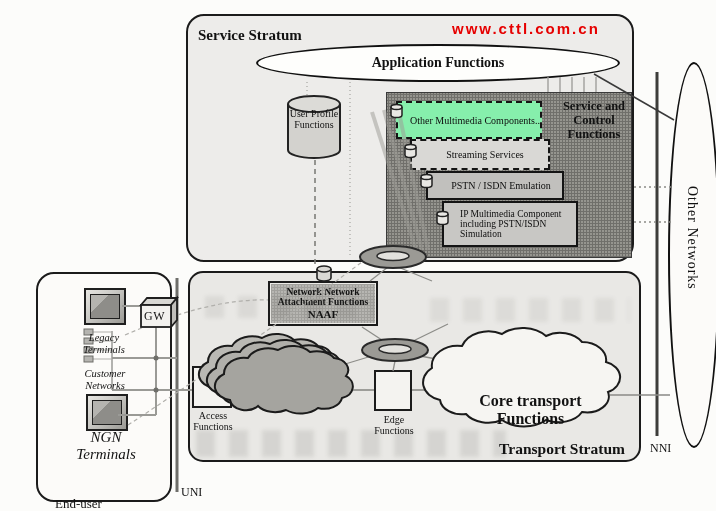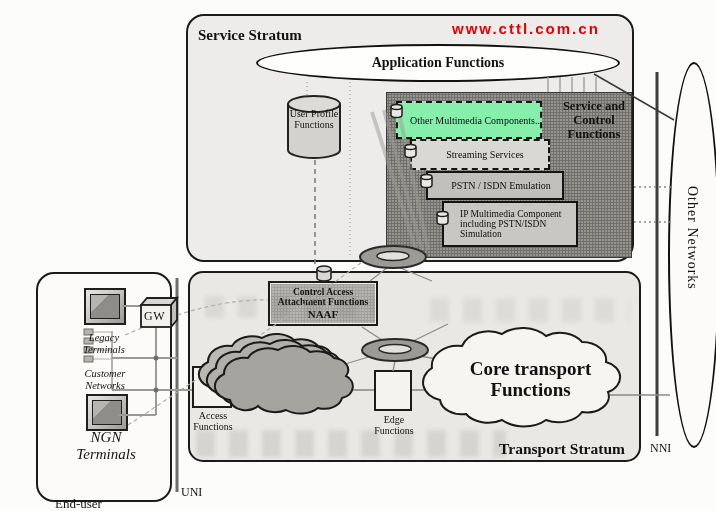--- a/index.html
+++ b/index.html
@@ -91,21 +91,21 @@
       <span>Streaming Services</span>
     </div>
   <div id="c2" class="box comp solid">
       <span>PSTN / ISDN Emulation</span>
     </div>
   <div id="c3" class="box comp solid">
       <span>IP Multimedia Component including PSTN/ISDN Simulation</span>
     </div>
 
   <div id="naaf" class="box ctl">
-    <span>Control Access Attachment Functions</span>
+    <span>Network Network Attachment Functions</span>
     <span class="acr">NAAF</span>
   </div>
 
   <div id="acc-sq" class="box tsq"></div>
   <div id="edge-sq" class="box tsq"></div>
 
   <div class="term" style="left:84px;top:288px;">
       <div class="term-in"></div>
     </div>
   <div class="term" style="left:86px;top:394px;">
@@ -252,21 +252,21 @@
   <div id="red-mark" class="txt" style="color:#e60000;">www.cttl.com.cn</div>
 
   <div class="txt bold" style="left:198px;top:27px;font-size:15px;">Service Stratum</div>
   <div class="txt bold center" style="left:286px;top:55px;width:304px;font-size:14px;">Application Functions</div>
   <div class="txt center" style="left:288px;top:108px;width:52px;font-size:10px;">User Profile Functions</div>
   <div class="txt bold center" style="left:487px;top:440px;width:150px;font-size:15.5px;">Transport Stratum</div>
 
   <div class="txt bold center" style="left:558px;top:99px;width:72px;font-size:12.5px;">Service and Control Functions</div>
   <div class="txt center" style="left:184px;top:410px;width:58px;font-size:10px;">Access Functions</div>
   <div class="txt center" style="left:366px;top:414px;width:56px;font-size:10px;">Edge Functions</div>
-  <div class="txt bold center" style="left:458px;top:358px;width:145px;font-size:19px;">Core transport Functions</div>
+  <div class="txt bold center" style="left:458px;top:392px;width:145px;font-size:16px;">Core transport Functions</div>
 
   <div class="txt" style="left:55px;top:453px;width:84px;font-size:13px;margin-top:44px;">End-user Functions</div>
   <div class="txt ital center" style="left:74px;top:324px;width:60px;font-size:10.5px;margin-top:8px;">Legacy Terminals</div>
   <div class="txt ital center" style="left:73px;top:368px;width:64px;font-size:10.5px;">Customer Networks</div>
   <div class="txt ital center" style="left:76px;top:429px;width:60px;font-size:15px;">NGN Terminals</div>
   <div class="txt" style="left:144px;top:310px;font-size:12px;letter-spacing:.5px;">GW</div>
 
   <div class="txt" style="left:181px;top:486px;font-size:12px;">UNI</div>
   <div class="txt" style="left:650px;top:442px;font-size:12px;">NNI</div>
 

